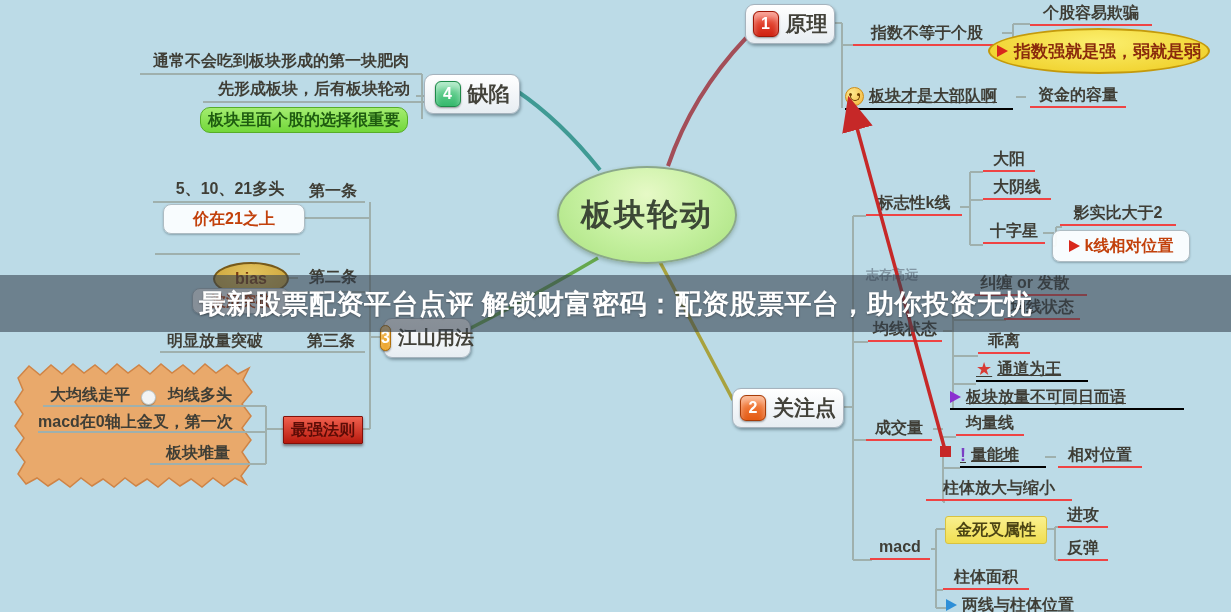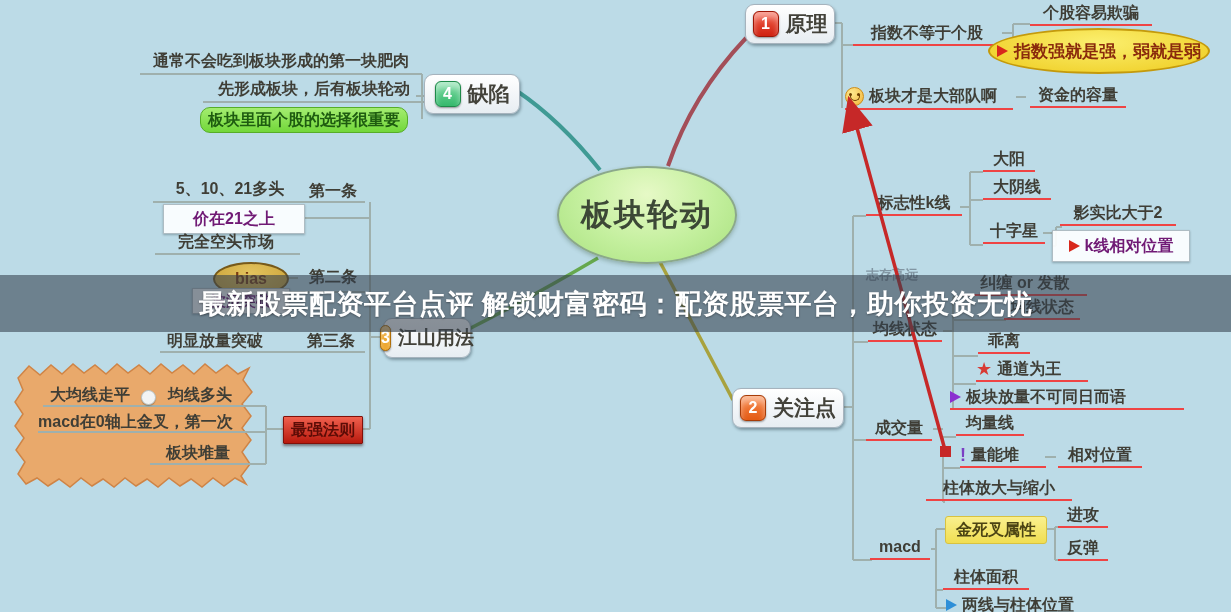--- a/index.html
+++ b/index.html
@@ -4,23 +4,23 @@
 <style>
   html,body{margin:0;padding:0;}
   #stage{position:relative;width:1231px;height:612px;background:#bcdbe7;overflow:hidden;
          font-family:"Liberation Sans","DejaVu Sans",sans-serif;}
   svg{position:absolute;left:0;top:0;}
   .lay1{z-index:1;} .lay4{z-index:4;}
   .txt,.lbl,.row{position:absolute;z-index:2;color:#3f3e36;font-weight:700;font-size:16px;
        line-height:22px;text-align:center;white-space:nowrap;}
   .lbl{border-bottom:2px solid #ef4444;}
   .row{display:flex;align-items:center;justify-content:flex-start;gap:5px;}
-  .row.lbl{border-bottom:2px solid #ef4444;}
+  .row.lbl{border-bottom:2px solid #000000;text-decoration:underline;}
   .whitebox{position:absolute;z-index:2;background:rgba(253,254,255,.93);border:1.5px solid #aebcc3;
-       border-radius:0;box-shadow:0 1px 2px rgba(40,60,70,.35);color:#701a75;font-weight:700;
+       border-radius:8px;box-shadow:0 1px 2px rgba(40,60,70,.35);color:#c2410c;font-weight:700;
        font-size:16px;display:flex;align-items:center;justify-content:center;white-space:nowrap;}
   .node{position:absolute;z-index:3;background:linear-gradient(#ffffff,#e7edf2);
        border:1.5px solid #a6b3bd;border-radius:9px;box-shadow:1px 2px 3px rgba(30,50,60,.4);
        display:flex;align-items:center;justify-content:center;gap:7px;color:#43423a;
        font-weight:700;font-size:21px;white-space:nowrap;}
   .badge{display:inline-flex;align-items:center;justify-content:center;width:24px;height:24px;
        border-radius:6px;color:#fff;font-size:16px;font-weight:700;
        box-shadow:inset 0 6px 6px rgba(255,255,255,.45),0 1px 2px rgba(0,0,0,.4);}
   .b1{background:linear-gradient(#f4604a,#cf2110);border:1px solid #9c1606;}
   .b2{background:linear-gradient(#f98a4d,#e35a14);border:1px solid #a63c08;}
@@ -180,21 +180,20 @@
   </div>
   <div class="row lbl" style="left:845px;top:84px;width:168px;height:24px;">
     <span class="smiley"></span>
     <span>板块才是大部队啊</span>
   </div>
   <div class="lbl" style="left:1030px;top:84px;width:96px;">资金的容量</div>
 
   <div class="txt" style="left:148px;top:178px;width:164px;">5、10、21多头</div>
   <div class="txt" style="left:302px;top:180px;width:62px;">第一条</div>
   <div class="whitebox" style="left:163px;top:204px;width:140px;height:28px;">价在21之上</div>
-  <div class="txt" style="left:152px;top:231px;width:148px;">完全空头市场</div>
   <div class="biasellipse" style="left:213px;top:262px;width:72px;height:30px;">bias</div>
   <div class="txt" style="left:302px;top:266px;width:62px;">第二条</div>
   <div class="whitebox" style="left:192px;top:288px;width:96px;height:24px;font-size:15px;">波浪突破</div>
   <div class="txt" style="left:160px;top:330px;width:110px;">明显放量突破</div>
   <div class="txt" style="left:300px;top:330px;width:62px;">第三条</div>
   <div class="node" style="left:383px;top:318px;width:86px;height:38px;font-size:19px;">
     <span class="badge b3">3</span>
     <span>江山用法</span>
   </div>
 

